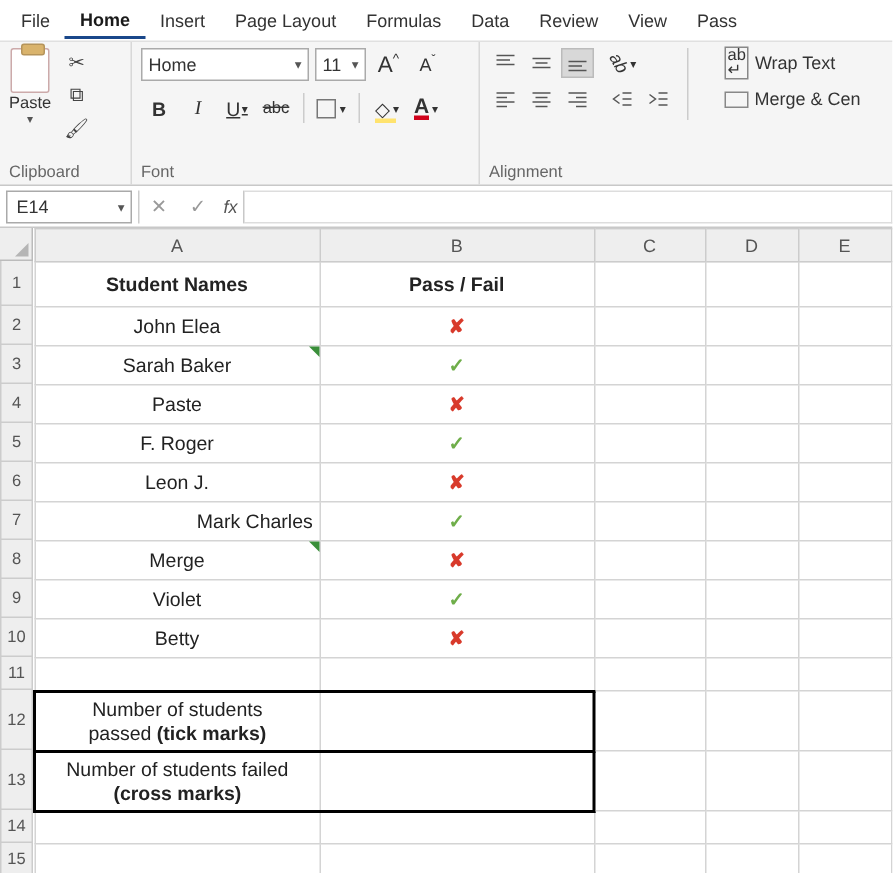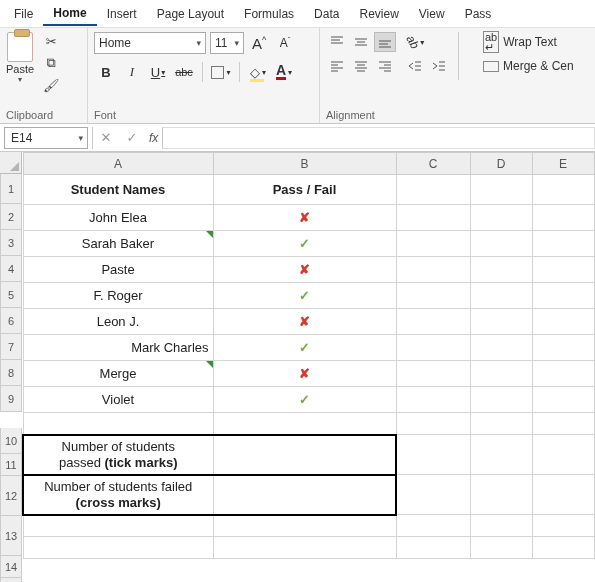--- a/index.html
+++ b/index.html
@@ -323,21 +323,21 @@
   <div class="rowhdrs" id="rowhdrs">
       <div style="height: 30px;">1</div>
       <div style="height: 26px;">2</div>
       <div style="height: 26px;">3</div>
       <div style="height: 26px;">4</div>
       <div style="height: 26px;">5</div>
       <div style="height: 26px;">6</div>
       <div style="height: 26px;">7</div>
       <div style="height: 26px;">8</div>
       <div style="height: 26px;">9</div>
-      <div style="height: 26px; margin-top: 16px;">10</div>
+      <div style="height: 26px;">10</div>
       <div style="height: 22px;">11</div>
       <div style="height: 40px;">12</div>
       <div style="height: 40px;">13</div>
       <div style="height: 22px;">14</div>
       <div style="height: 22px;">15</div>
     </div>
   <table class="grid">
     <tbody>
         <tr class="colhdr" id="colhdr">
           <th style="width: 190px;">A</th>
@@ -405,20 +405,27 @@
           <td style="height: 26px;"></td>
         </tr>
         <tr>
           <td style="height: 26px;">Violet</td>
           <td style="height: 26px;"><span class="tick">✓</span></td>
           <td style="height: 26px;"></td>
           <td style="height: 26px;"></td>
           <td style="height: 26px;"></td>
         </tr>
         <tr>
+          <td style="height: 26px;">Betty</td>
+          <td style="height: 26px;"><span class="cross">✘</span></td>
+          <td style="height: 26px;"></td>
+          <td style="height: 26px;"></td>
+          <td style="height: 26px;"></td>
+        </tr>
+        <tr>
           <td class="small" style="height: 22px;"></td>
           <td class="small" style="height: 22px;"></td>
           <td class="small" style="height: 22px;"></td>
           <td class="small" style="height: 22px;"></td>
           <td class="small" style="height: 22px;"></td>
         </tr>
         <tr>
           <td class="summary thick-t thick-l thick-b" style="height: 40px; margin-left: 24px;">Number of students<br>passed <span class="bold">(tick marks)</span></td>
           <td class="summary thick-t thick-r thick-b" style="height: 40px;"></td>
           <td class="summary" style="height: 40px;"></td>

